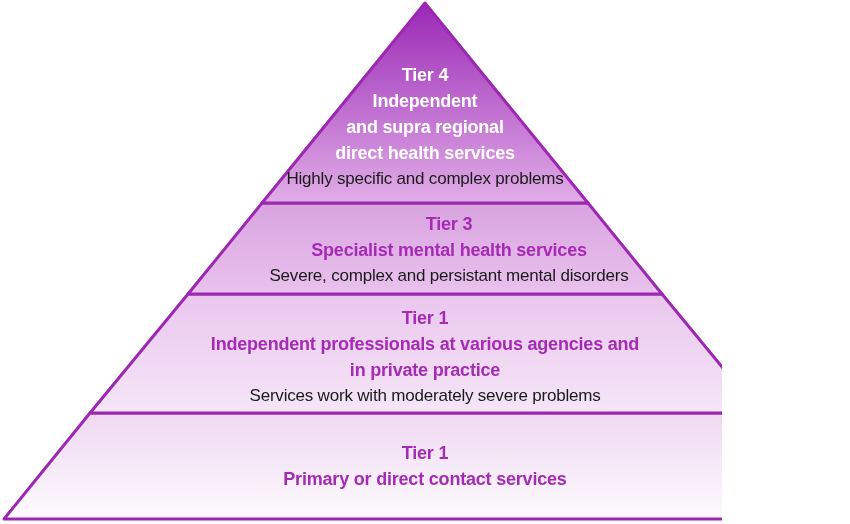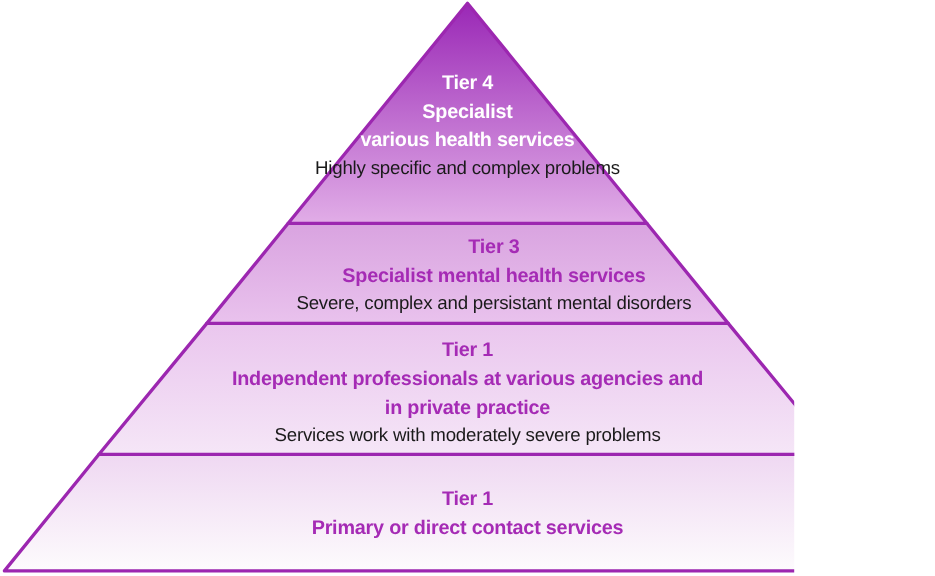--- a/index.html
+++ b/index.html
@@ -77,22 +77,23 @@
       </linearGradient>
     </defs>
     <polygon points="90,413 760,413 846,519 4,519" fill="url(#grad1)" stroke="#9C27B0" stroke-width="3" stroke-linejoin="round"></polygon>
     <polygon points="188,294 662,294 760,413 90,413" fill="url(#grad2)" stroke="#9C27B0" stroke-width="3" stroke-linejoin="round"></polygon>
     <polygon points="262,203 588,203 662,294 188,294" fill="url(#grad3)" stroke="#9C27B0" stroke-width="3" stroke-linejoin="round"></polygon>
     <polygon points="425,3 588,203 262,203" fill="url(#grad4)" stroke="#9C27B0" stroke-width="3" stroke-linejoin="round"></polygon>
   </svg>
 
   <div class="tier-text t4-block">
     <div class="tline heading white">Tier 4</div>
-    <div class="tline heading white">Specialist</div>
-    <div class="tline heading white">various health services</div>
+    <div class="tline heading white">Independent</div>
+    <div class="tline heading white">and supra regional</div>
+    <div class="tline heading white">direct health services</div>
     <div class="tline desc">Highly specific and complex problems</div>
   </div>
 
   <div class="tier-text t3-block">
     <div class="tline heading">Tier 3</div>
     <div class="tline heading">Specialist mental health services</div>
     <div class="tline desc">Severe, complex and persistant mental disorders</div>
   </div>
 
   <div class="tier-text t2-block">

